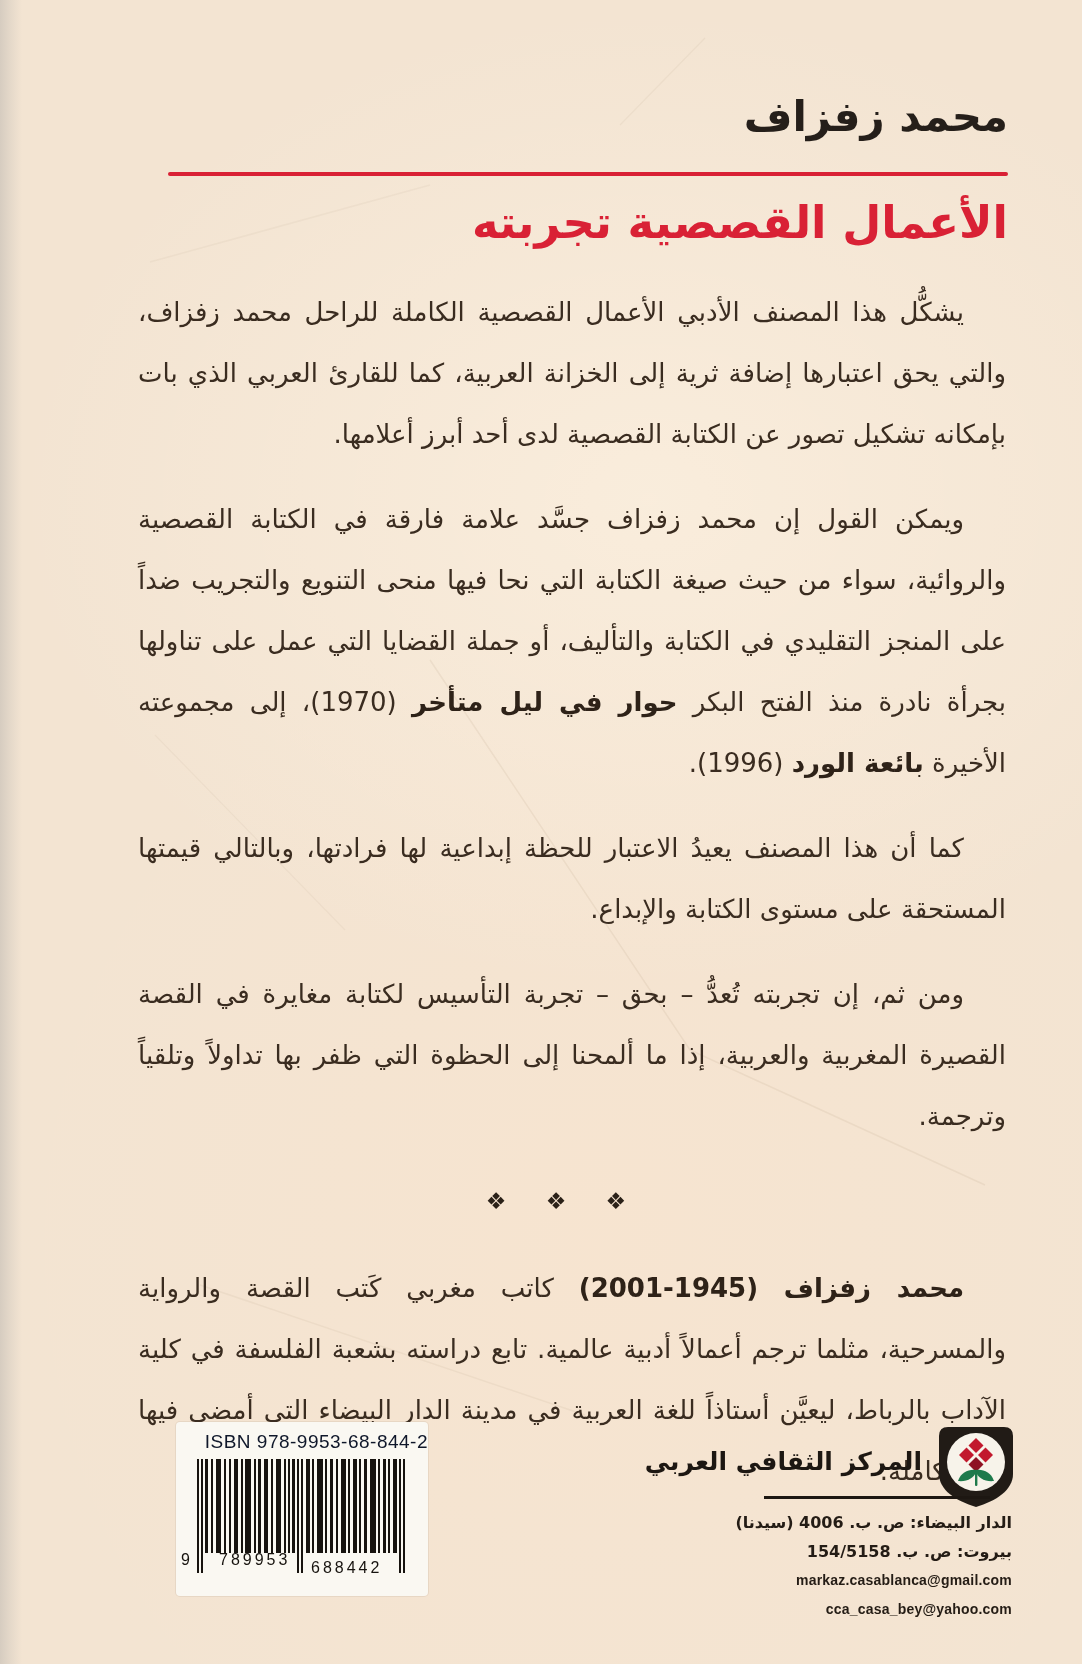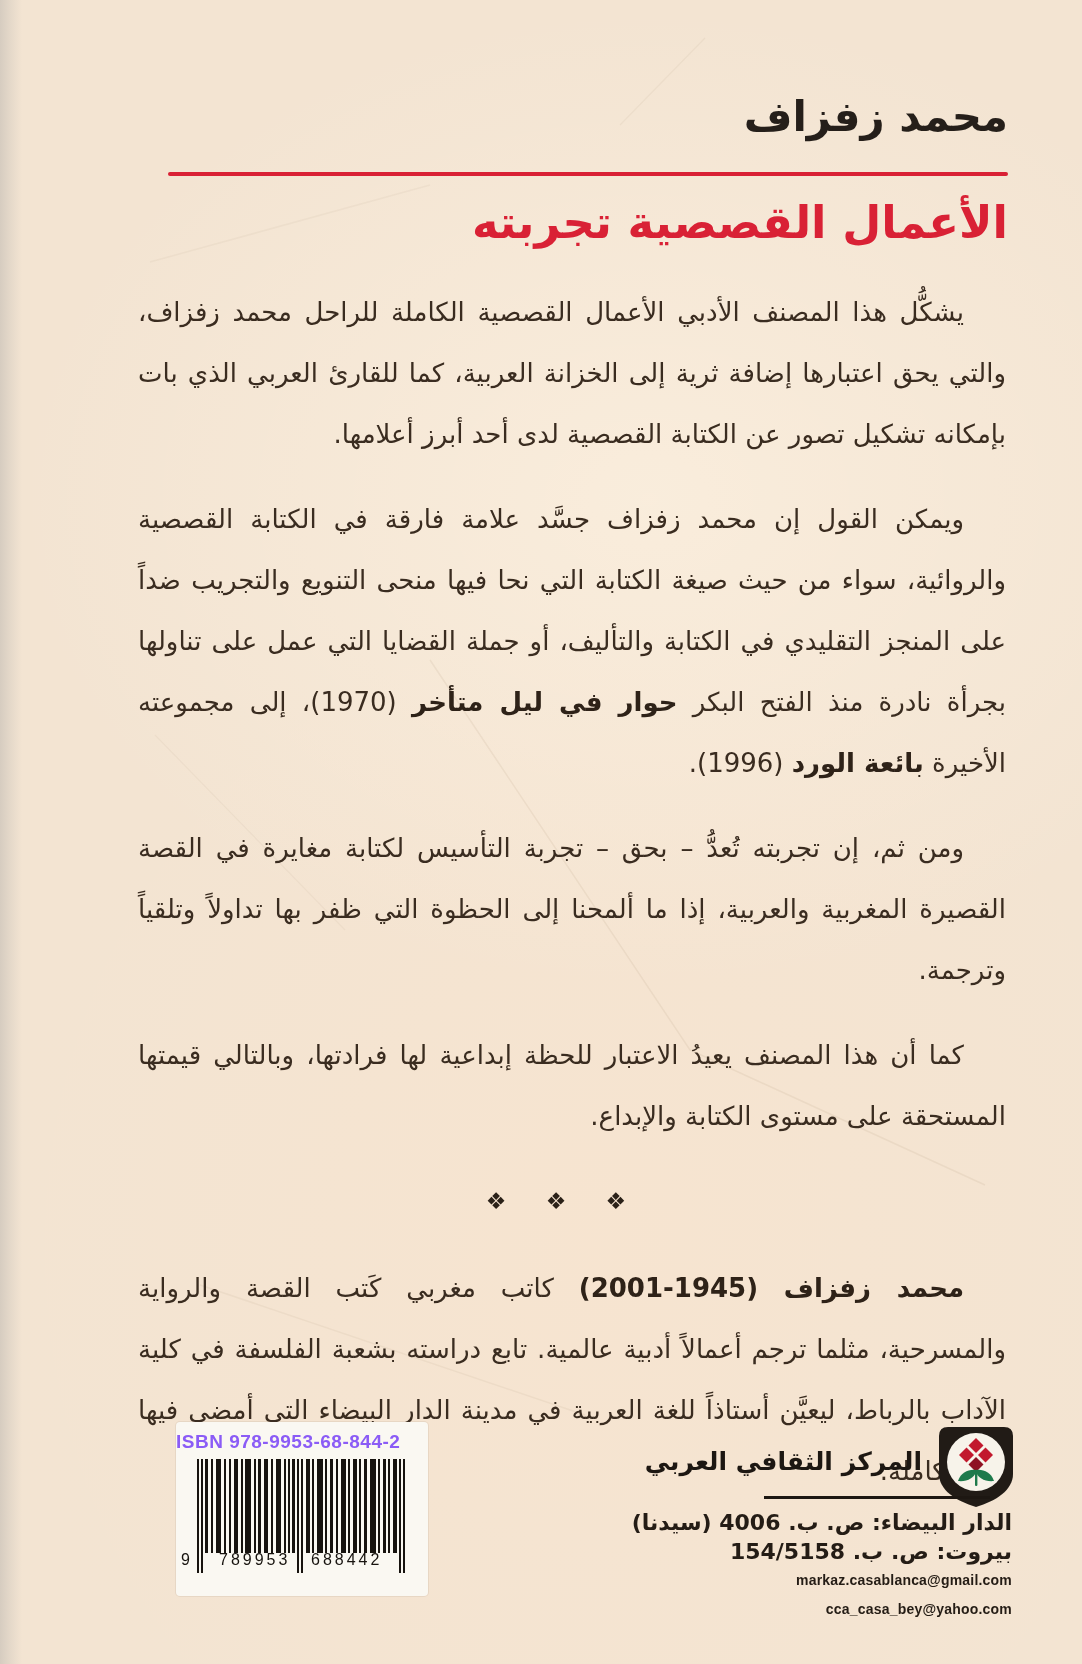--- a/index.html
+++ b/index.html
@@ -47,49 +47,49 @@
   }
   .bio{margin-bottom:0;}
   .dates{direction:ltr;unicode-bidi:embed;}
   
   .barcode-box{
     position:absolute;left:176px;top:1422px;width:252px;height:174px;
     background:#faf8f2;border-radius:4px;
     box-shadow:0 0 0 1px rgba(90,70,50,.08);
   }
   .isbn{
-    text-align:left;padding-top:9px;
+    text-align:right;padding-top:9px;
     font-family:"Liberation Sans", sans-serif;
-    font-size:19px;font-weight:700;color:#8b5cf6;letter-spacing:.5px;
+    font-size:19px;font-weight:400;color:#0f172a;letter-spacing:.5px;
     direction:ltr;
   }
   .bars{position:absolute;left:21px;top:37px;}
   .bc-digit{
     position:absolute;top:129px;
     font-family:"Liberation Sans", sans-serif;
     font-size:16px;color:#17130f;direction:ltr;
   }
   .bc-d1{left:5px;}
   .bc-d2{left:43px;letter-spacing:3px;}
-  .bc-d3{left:135px;letter-spacing:3px;}
+  .bc-d3{left:135px;letter-spacing:3px;margin-top:8px;}
   
   .pub-logo{position:absolute;right:66px;top:1424px;}
   .pub-name{
     position:absolute;right:160px;top:1447px;
     direction:rtl;font-size:25px;font-weight:bold;color:#1d1712;
   }
   .pub-rule{
     position:absolute;right:92px;top:1496px;width:226px;height:3px;
     background:#1d1712;
   }
   .pub-address{
     position:absolute;right:70px;top:1508px;
     direction:rtl;text-align:right;color:#241c15;
   }
-  .pub-address .addr{font-size:22px;font-weight:bold;line-height:29px;}
+  .pub-address .addr{font-size:16px;font-weight:bold;line-height:29px;}
   .pub-address .mail{
     direction:ltr;font-family:"Liberation Sans", sans-serif;
     font-size:14px;font-weight:bold;line-height:29px;letter-spacing:.2px;
   }
 </style>
 </head>
 <body>
 
 <div class="page">
 
@@ -105,22 +105,22 @@
 
   <div class="author">محمد زفزاف</div>
 
   <div class="red-rule"></div>
 
   <div class="title">الأعمال القصصية تجربته</div>
 
   <div class="blurb">
     <p><span>يشكُّل هذا المصنف الأدبي الأعمال القصصية الكاملة للراحل محمد زفزاف، والتي يحق اعتبارها إضافة ثرية إلى الخزانة العربية، كما للقارئ العربي الذي بات بإمكانه تشكيل تصور عن الكتابة القصصية لدى أحد أبرز أعلامها.</span></p>
     <p><span>ويمكن القول إن محمد زفزاف جسَّد علامة فارقة في الكتابة القصصية والروائية، سواء من حيث صيغة الكتابة التي نحا فيها منحى التنويع والتجريب ضداً على المنجز التقليدي في الكتابة والتأليف، أو جملة القضايا التي عمل على تناولها بجرأة نادرة منذ الفتح البكر </span><span class="b">حوار في ليل متأخر</span><span> (1970)، إلى مجموعته الأخيرة </span><span class="b">بائعة الورد</span><span> (1996).</span></p>
+    <p><span>كما أن هذا المصنف يعيدُ الاعتبار للحظة إبداعية لها فرادتها، وبالتالي قيمتها المستحقة على مستوى الكتابة والإبداع.</span></p>
     <p><span>ومن ثم، إن تجربته تُعدُّ – بحق – تجربة التأسيس لكتابة مغايرة في القصة القصيرة المغربية والعربية، إذا ما ألمحنا إلى الحظوة التي ظفر بها تداولاً وتلقياً وترجمة.</span></p>
-    <p><span>كما أن هذا المصنف يعيدُ الاعتبار للحظة إبداعية لها فرادتها، وبالتالي قيمتها المستحقة على مستوى الكتابة والإبداع.</span></p>
     <div class="sep">❖ ❖ ❖</div>
     <p class="bio"><span class="b">محمد زفزاف </span><span class="b dates" dir="ltr">(2001-1945)</span><span> كاتب مغربي كَتب القصة والرواية والمسرحية، مثلما ترجم أعمالاً أدبية عالمية. تابع دراسته بشعبة الفلسفة في كلية الآداب بالرباط، ليعيَّن أستاذاً للغة العربية في مدينة الدار البيضاء التي أمضى فيها حياته كاملة.</span></p>
   </div>
 
   <div class="barcode-box">
     <div class="isbn">ISBN 978-9953-68-844-2</div>
     <svg class="bars" width="210" height="114">
       <g fill="#17130f">
         <rect x="0" y="0" width="2" height="114"></rect>
           <rect x="4" y="0" width="2" height="114"></rect>

